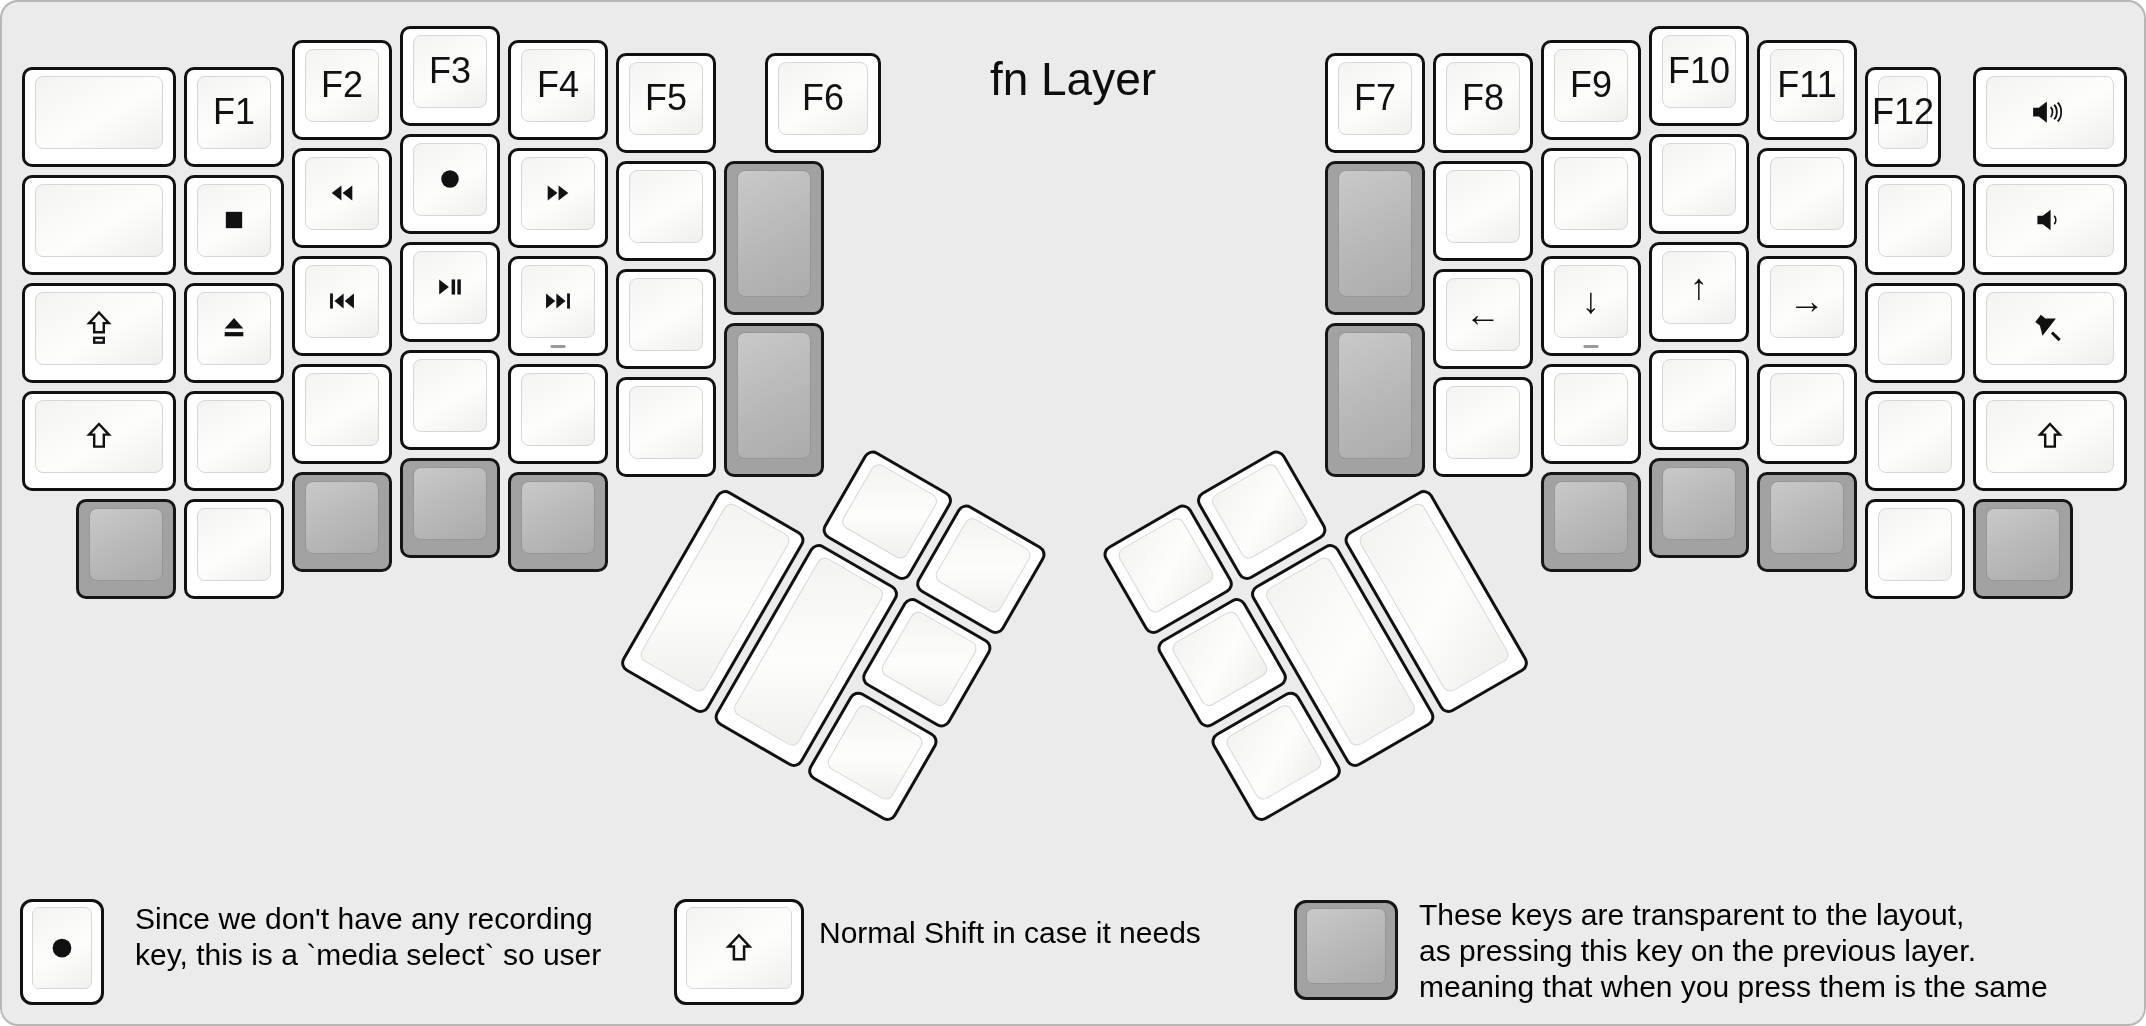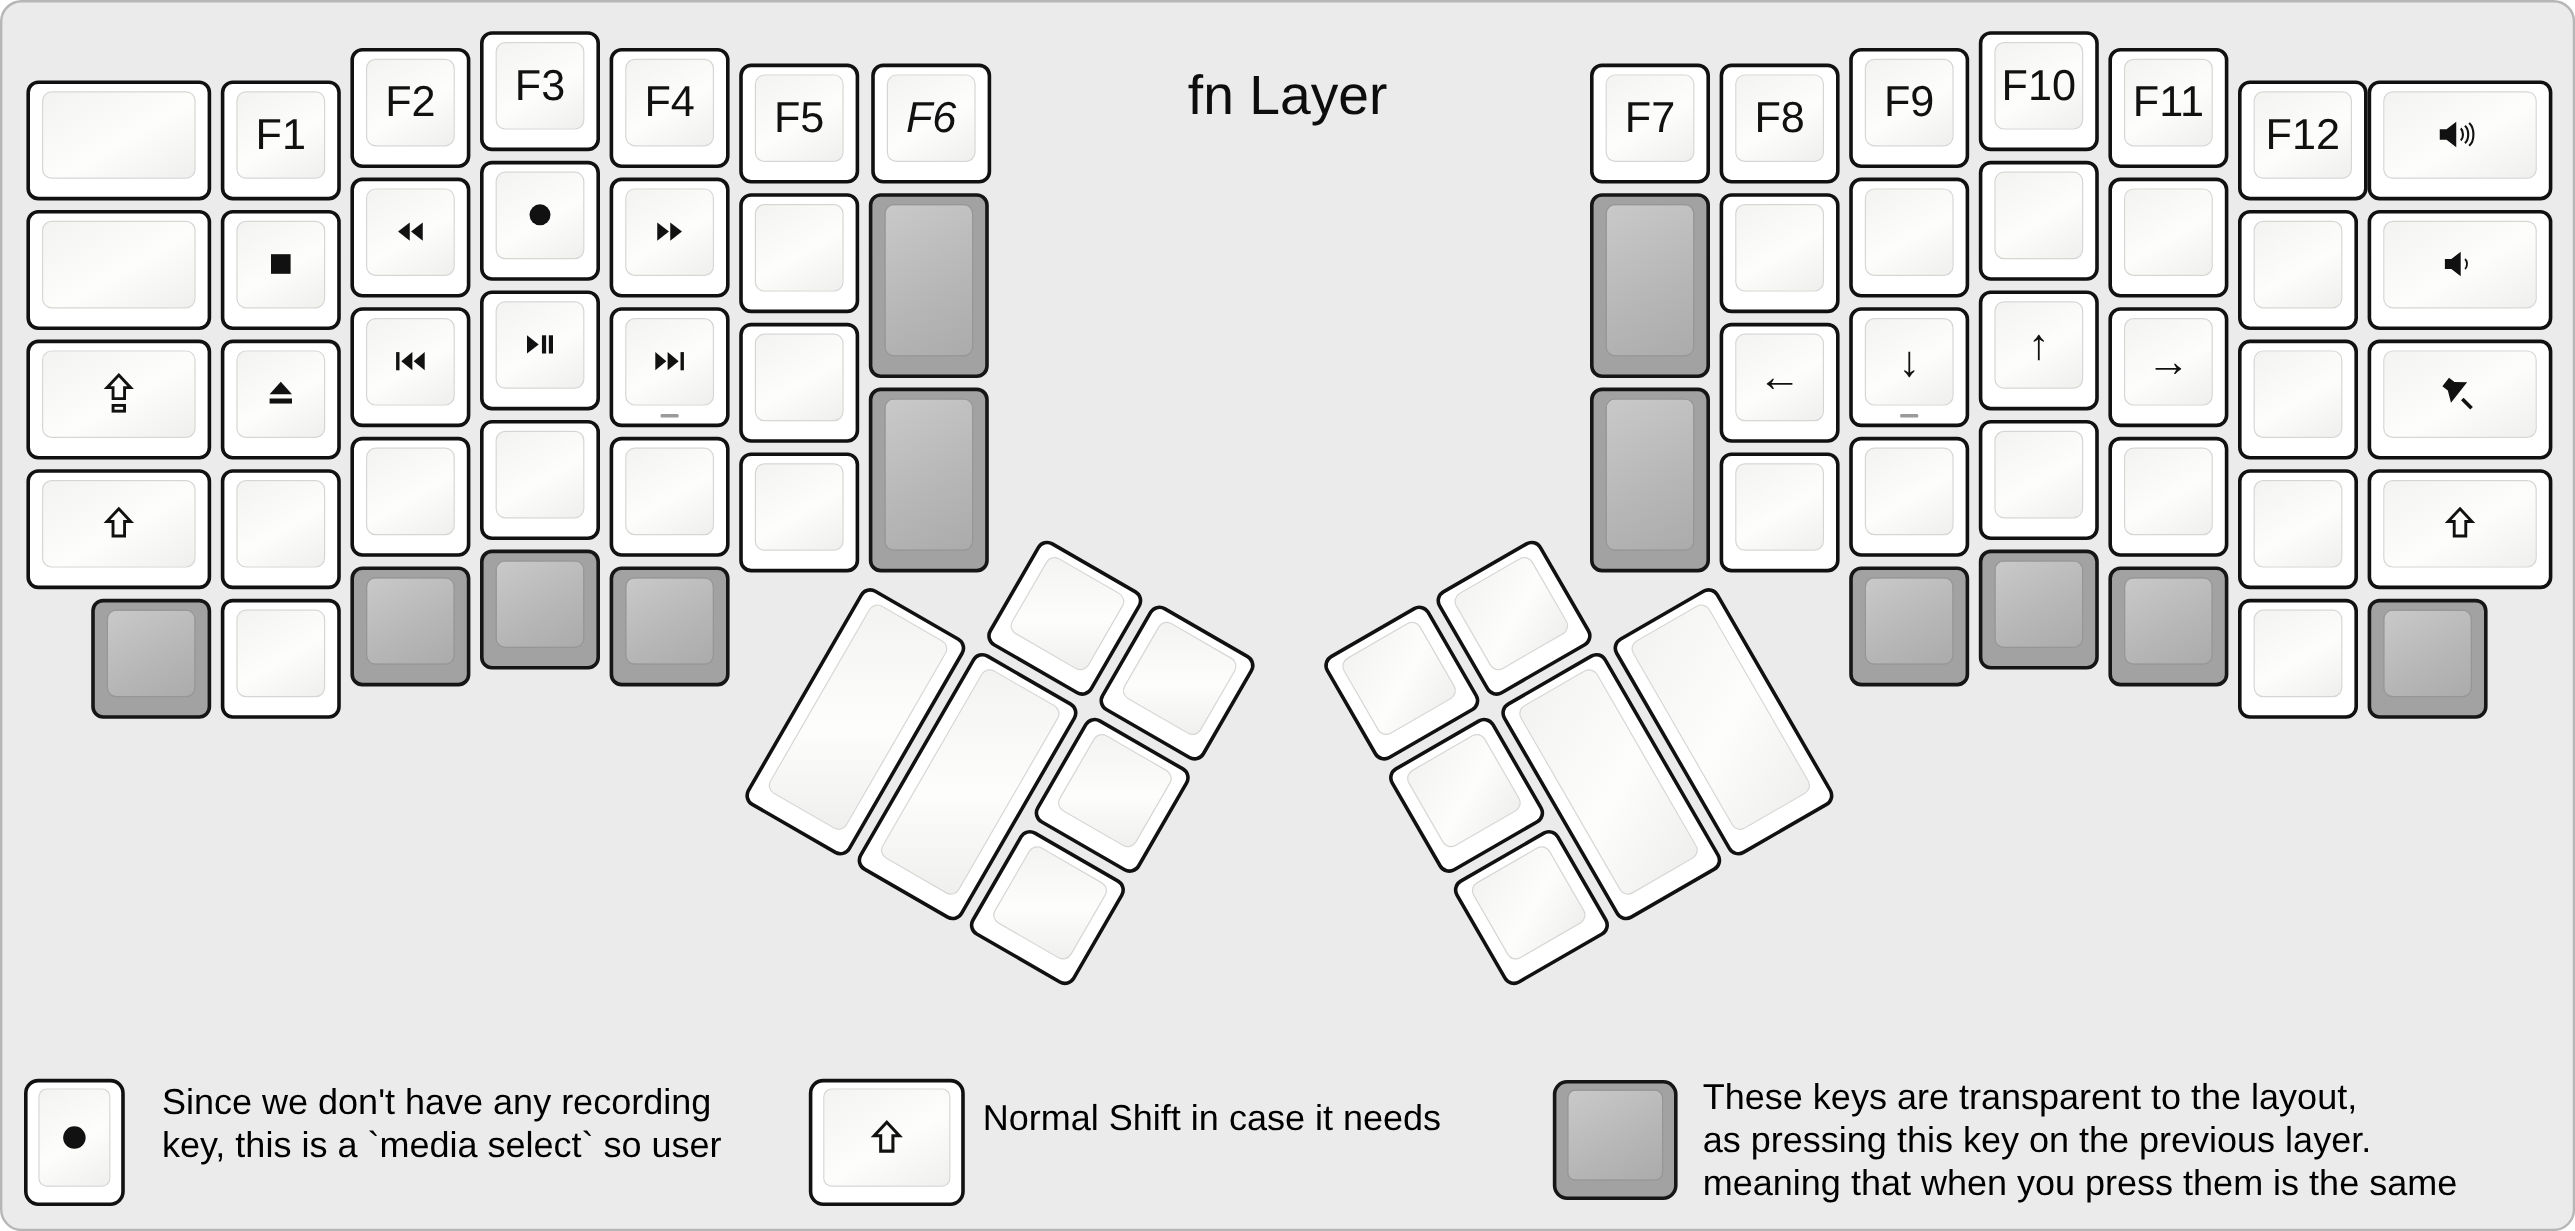--- a/index.html
+++ b/index.html
@@ -215,21 +215,21 @@
         </div>
         <div class="key" style="left: 598px; top: 139px; width: 100px; height: 100px;">
           <div class="cap"></div>
         </div>
         <div class="key" style="left: 598px; top: 247px; width: 100px; height: 100px;">
           <div class="cap"></div>
         </div>
         <div class="key" style="left: 598px; top: 355px; width: 100px; height: 100px;">
           <div class="cap"></div>
         </div>
-        <div class="key" style="left: 708px; top: 31px; width: 100px; height: 100px; font-style: italic;">
+        <div class="key" style="left: 747px; top: 31px; width: 116px; height: 100px;">
           <div class="cap"></div>
           <div class="glyph">F6</div>
         </div>
         <div class="key gray" style="left: 706px; top: 139px; width: 100px; height: 154px;">
           <div class="cap"></div>
         </div>
         <div class="key gray" style="left: 706px; top: 301px; width: 100px; height: 154px;">
           <div class="cap"></div>
         </div>
         <div class="key gray" style="left: 58px; top: 476.5px; width: 100px; height: 100px;">
@@ -309,21 +309,21 @@
         <div class="key" style="left: 436px; top: 125.5px; width: 100px; height: 100px;">
           <div class="cap"></div>
         </div>
         <div class="key" style="left: 436px; top: 233.5px; width: 100px; height: 100px;">
           <div class="cap"></div>
           <div class="glyph">→</div>
         </div>
         <div class="key" style="left: 436px; top: 341.5px; width: 100px; height: 100px;">
           <div class="cap"></div>
         </div>
-        <div class="key" style="left: 544px; top: 44.5px; width: 108px; height: 100px;">
+        <div class="key" style="left: 544px; top: 44.5px; width: 76px; height: 100px;">
           <div class="cap"></div>
           <div class="glyph">F12</div>
         </div>
         <div class="key" style="left: 544px; top: 152.5px; width: 100px; height: 100px;">
           <div class="cap"></div>
         </div>
         <div class="key" style="left: 544px; top: 260.5px; width: 100px; height: 100px;">
           <div class="cap"></div>
         </div>
         <div class="key" style="left: 544px; top: 368.5px; width: 100px; height: 100px;">

